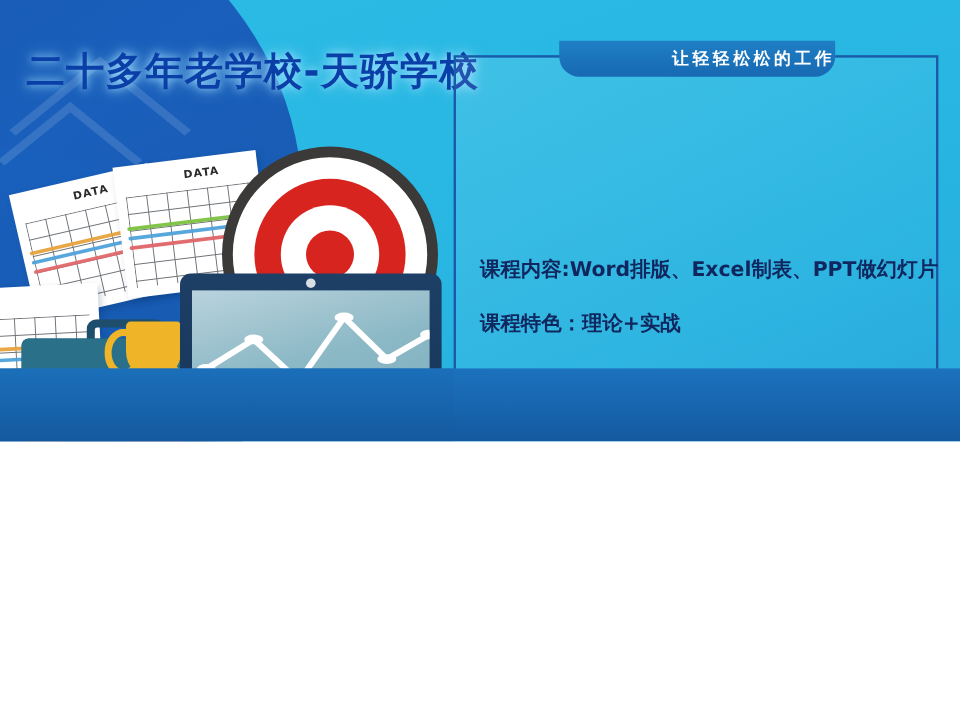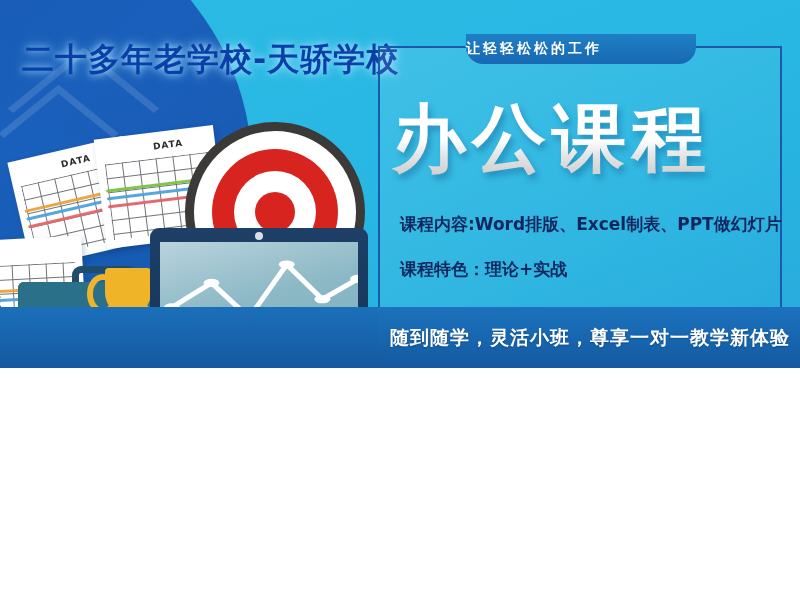--- a/index.html
+++ b/index.html
@@ -48,21 +48,21 @@
   .panel{
     position:absolute;left:378px;top:46px;width:404px;height:272px;
     border:2px solid #1a5aa8;
     background:linear-gradient(150deg,rgba(255,255,255,.10),rgba(255,255,255,0));
     box-sizing:border-box;
   }
   .tagline-tab{
     position:absolute;left:466px;top:34px;width:230px;height:30px;
     background:linear-gradient(180deg,#1f7fc4 0%,#1769b2 100%);
     border-radius:0 0 17px 17px;
-    display:flex;align-items:center;justify-content:flex-start;
+    display:flex;align-items:center;justify-content:flex-end;
   }
   .tagline-tab span{
     color:#ffffff;font-size:14px;font-weight:bold;letter-spacing:3px;
   }
 
   .headline{
     position:absolute;left:392px;top:92px;width:390px;height:92px;
     display:flex;align-items:center;
   }
   .headline span{
@@ -291,31 +291,27 @@
       </div>
     </div>
 
     <div class="school-name">二十多年老学校-天骄学校</div>
 
     <div class="panel"></div>
     <div class="tagline-tab">
       <span>让轻轻松松的工作</span>
     </div>
 
-    <div class="headline">
-      <span>办公课程</span>
-    </div>
 
     <div class="course-line l2">课程特色：理论+实战</div>
     <div class="course-line l1">课程内容:Word排版、Excel制表、PPT做幻灯片</div>
 
     <div class="strip">
       <div class="strip-inner"></div>
     </div>
-    <div class="strip-text">随到随学，灵活小班，尊享一对一教学新体验</div>
   </div>
 
   <div class="bottom">
     
 
     
     
     
     
     

